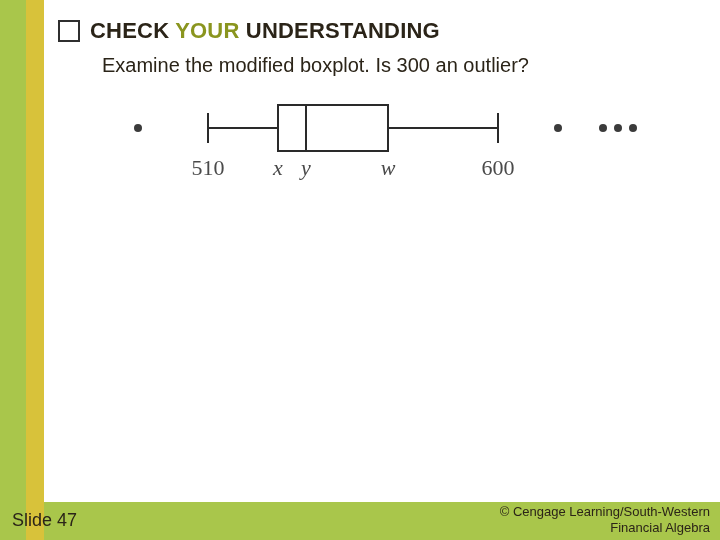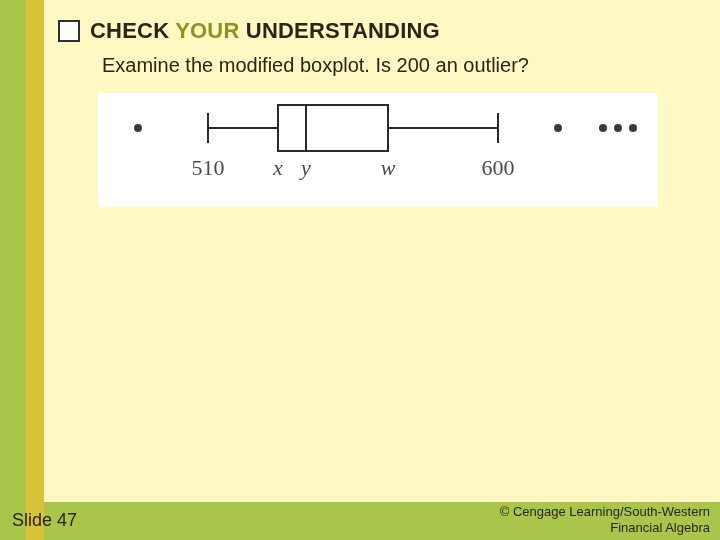--- a/index.html
+++ b/index.html
@@ -12,21 +12,21 @@
   .vstripe {
     position: absolute;
     left: 26px; top: 0;
     width: 18px; height: 540px;
     background: #d8c23a;
   }
   .content {
     position: absolute;
     left: 44px; top: 0;
     width: 676px; height: 502px;
-    background: #fef9c3;
+    background: #ffffff;
     padding: 18px 0 0 14px;
   }
   .heading-row {
     display: flex; align-items: center; gap: 10px;
     margin-bottom: 10px;
   }
   .heading-box {
     width: 22px; height: 22px;
     border: 2px solid #2f2f2f;
     background: #fff;
@@ -77,21 +77,21 @@
   <div class="vstripe"></div>
 
   <div class="content">
     <div class="heading-row">
       <div class="heading-box"></div>
       <div class="heading-text">
         <span>CHECK</span><span class="heading-accent"> YOUR </span><span>UNDERSTANDING</span>
       </div>
     </div>
 
-    <div class="question">Examine the modified boxplot. Is 200 an outlier?</div>
+    <div class="question">Examine the modified boxplot. Is 300 an outlier?</div>
 
     <div class="figure-wrap">
       <svg viewBox="0 0 560 110" width="560" height="110">
 
         <circle cx="40" cy="35" r="4" fill="#3b3b3b"></circle>
 
         <line x1="110" y1="20" x2="110" y2="50" stroke="#2a2a2a" stroke-width="2"></line>
 
         <line x1="110" y1="35" x2="180" y2="35" stroke="#2a2a2a" stroke-width="2"></line>
 

